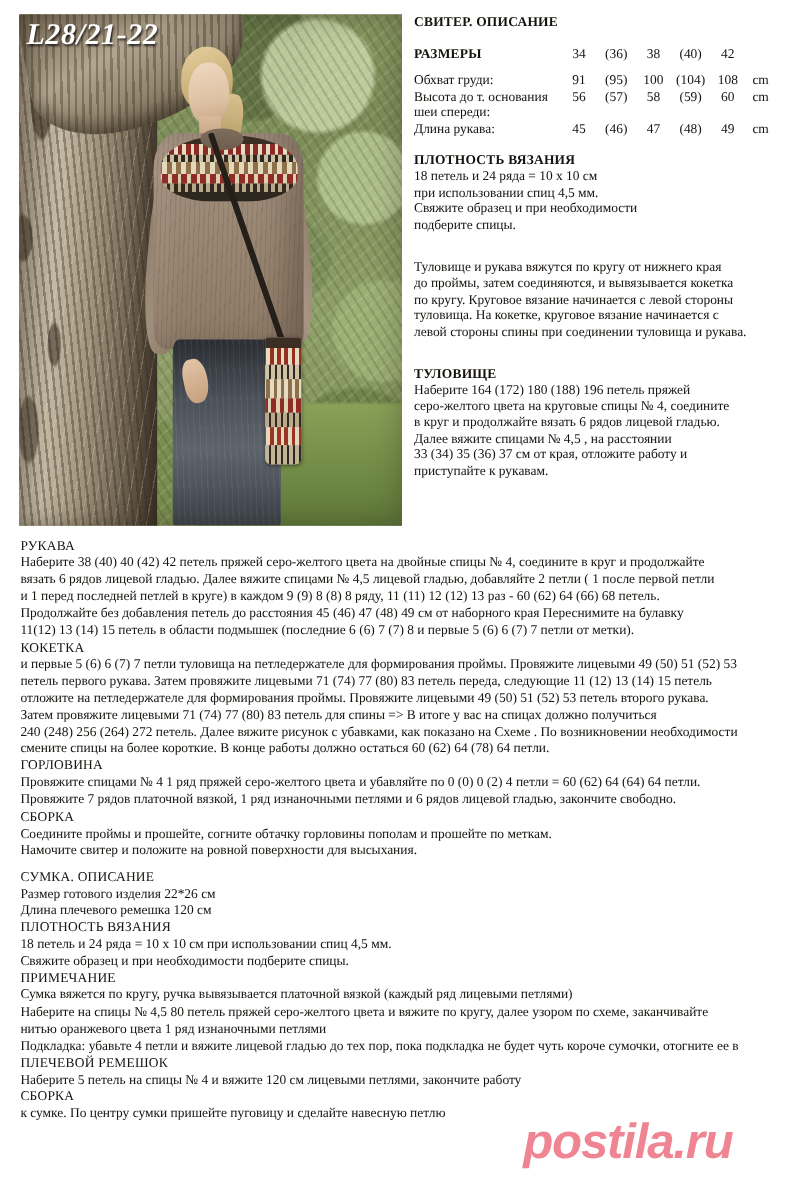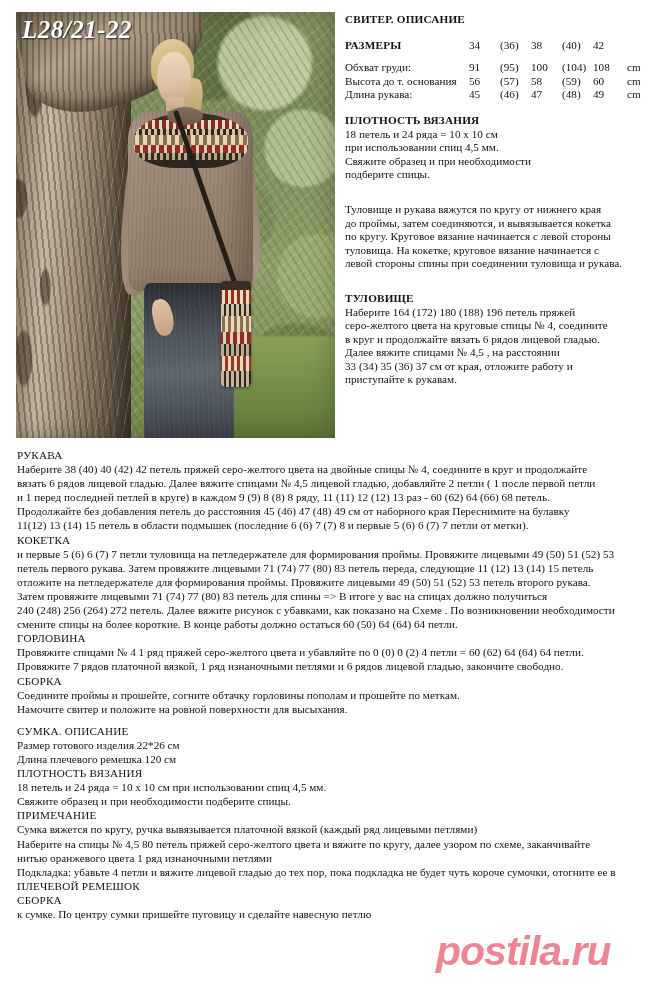--- a/index.html
+++ b/index.html
@@ -223,21 +223,21 @@
     font-size: 11.2px;
     line-height: 13.6px;
   }
   #right-col .h { font-weight: bold; letter-spacing: .2px; }
   #right-col .blk { margin-bottom: 11px; }
   #right-col p { margin: 0; }
 
   table.sizes { border-collapse: collapse; width: 100%; font-size: 11.2px; margin-top: 12px; }
   table.sizes td { padding: 0; vertical-align: top; line-height: 13.6px; white-space: nowrap; }
   table.sizes td.lbl { width: 124px; }
-  table.sizes td.n { width: 27px; text-align: left; padding-right: 4px; }
+  table.sizes td.n { width: 27px; text-align: center; padding-right: 4px; }
   table.sizes td.u { padding-left: 3px; }
   .sz-gap td { height: 9px; }
 
   
   #bottom {
     position: absolute;
     left: 17px;
     top: 448px;
     width: 643px;
     font-size: 11.2px;
@@ -350,20 +350,24 @@
     <tr>
       <td class="lbl">Высота до т. основания</td>
       <td class="n">56</td>
       <td class="n">(57)</td>
       <td class="n">58</td>
       <td class="n">(59)</td>
       <td class="n">60</td>
       <td class="u">cm</td>
     </tr>
     <tr>
+      <td class="lbl">шеи спереди:</td>
+      <td colspan="6"></td>
+    </tr>
+    <tr>
       <td class="lbl">Длина рукава:</td>
       <td class="n">45</td>
       <td class="n">(46)</td>
       <td class="n">47</td>
       <td class="n">(48)</td>
       <td class="n">49</td>
       <td class="u">cm</td>
     </tr>
   </tbody>
     </table>
@@ -409,21 +413,21 @@
   <p> и 1 перед последней петлей в круге) в каждом 9 (9) 8 (8) 8 ряду, 11 (11) 12 (12) 13 раз  - 60 (62) 64 (66) 68 петель.</p>
   <p>Продолжайте без добавления петель до расстояния 45 (46) 47 (48) 49 см от наборного края  Переснимите  на булавку</p>
   <p>11(12) 13 (14) 15 петель в области подмышек (последние 6 (6) 7 (7) 8 и первые 5 (6) 6 (7) 7 петли от метки).</p>
 
   <p class="h">КОКЕТКА</p>
   <p>и первые 5 (6) 6 (7) 7  петли туловища на петледержателе  для формирования проймы. Провяжите лицевыми 49 (50) 51 (52) 53</p>
   <p>петель первого рукава. Затем провяжите  лицевыми 71 (74) 77 (80) 83 петель переда, следующие 11 (12) 13 (14) 15 петель</p>
   <p>отложите на петледержателе для формирования проймы. Провяжите лицевыми  49 (50) 51 (52) 53   петель второго рукава.</p>
   <p>Затем провяжите лицевыми 71 (74) 77 (80) 83 петель для спины =&gt; В итоге у вас на спицах должно получиться</p>
   <p>240 (248) 256 (264) 272  петель. Далее вяжите рисунок с убавками, как показано на Схеме . По возникновении необходимости</p>
-  <p>смените спицы на более  короткие. В конце работы должно остаться 60 (50) 64 (64) 64 петли.</p>
+  <p>смените спицы на более  короткие. В конце работы должно остаться 60 (62) 64 (78) 64 петли.</p>
 
   <p class="h">ГОРЛОВИНА</p>
   <p>Провяжите спицами № 4   1 ряд пряжей серо-желтого цвета и убавляйте по 0 (0) 0 (2) 4 петли = 60 (62) 64 (64) 64 петли.</p>
   <p>Провяжите 7 рядов платочной вязкой, 1 ряд изнаночными петлями и 6 рядов лицевой гладью, закончите свободно.</p>
 
   <p class="h">СБОРКА</p>
   <p>Соедините проймы и прошейте, согните обтачку горловины пополам и прошейте по меткам.</p>
   <p>Намочите свитер и положите на ровной поверхности для высыхания.</p>
 
   <div class="sp"></div>
@@ -436,18 +440,19 @@
   <p>18 петель и 24 ряда = 10 x 10 см  при использовании спиц 4,5 мм.</p>
   <p>Свяжите образец и при необходимости подберите спицы.</p>
 
   <p class="h">ПРИМЕЧАНИЕ</p>
   <p>Сумка вяжется по кругу, ручка вывязывается платочной вязкой (каждый ряд лицевыми петлями)</p>
   <p>Наберите на спицы № 4,5  80 петель пряжей серо-желтого цвета и вяжите по кругу, далее узором по схеме, заканчивайте</p>
   <p>нитью оранжевого цвета 1 ряд изнаночными петлями</p>
   <p>Подкладка: убавьте 4 петли и вяжите лицевой гладью до тех пор, пока подкладка не будет чуть короче сумочки, отогните ее  в</p>
 
   <p class="h">ПЛЕЧЕВОЙ РЕМЕШОК</p>
+  <p>Наберите 5 петель на спицы № 4 и вяжите 120 см лицевыми петлями, закончите работу</p>
 
   <p class="h">СБОРКА</p>
   <p>к сумке. По центру сумки пришейте пуговицу и сделайте навесную петлю</p>
 </div>
 
 <div id="watermark">postila.ru</div>
 
 </body></html>

